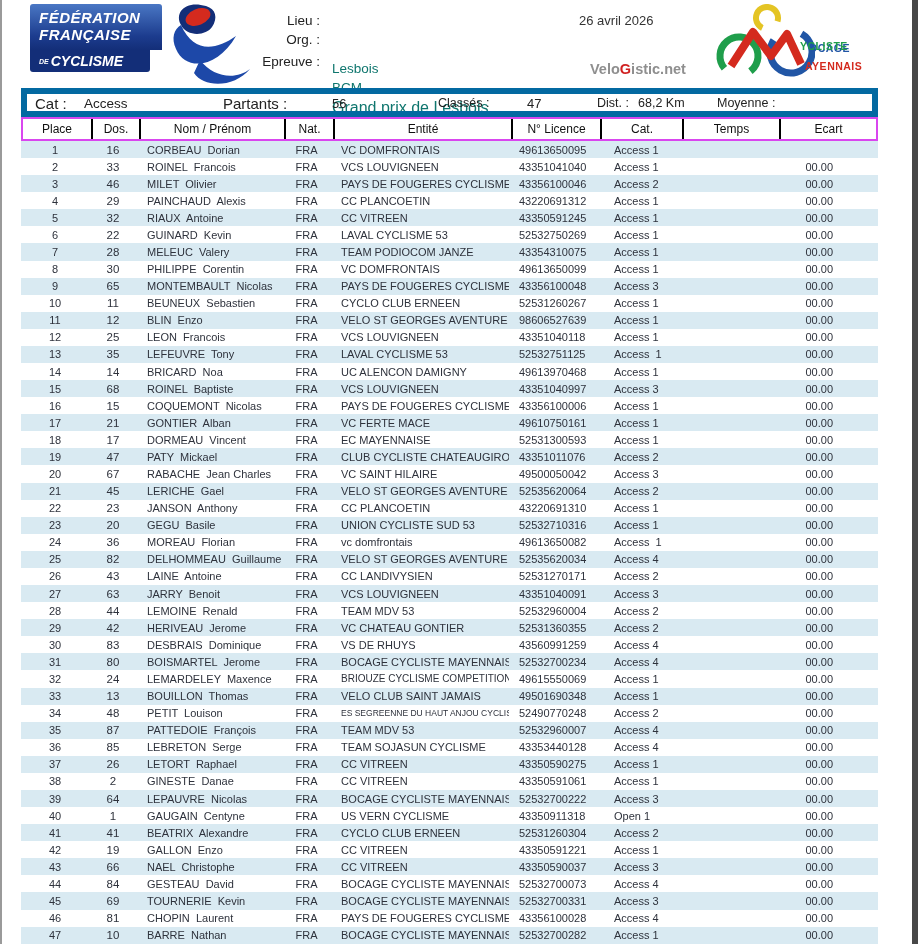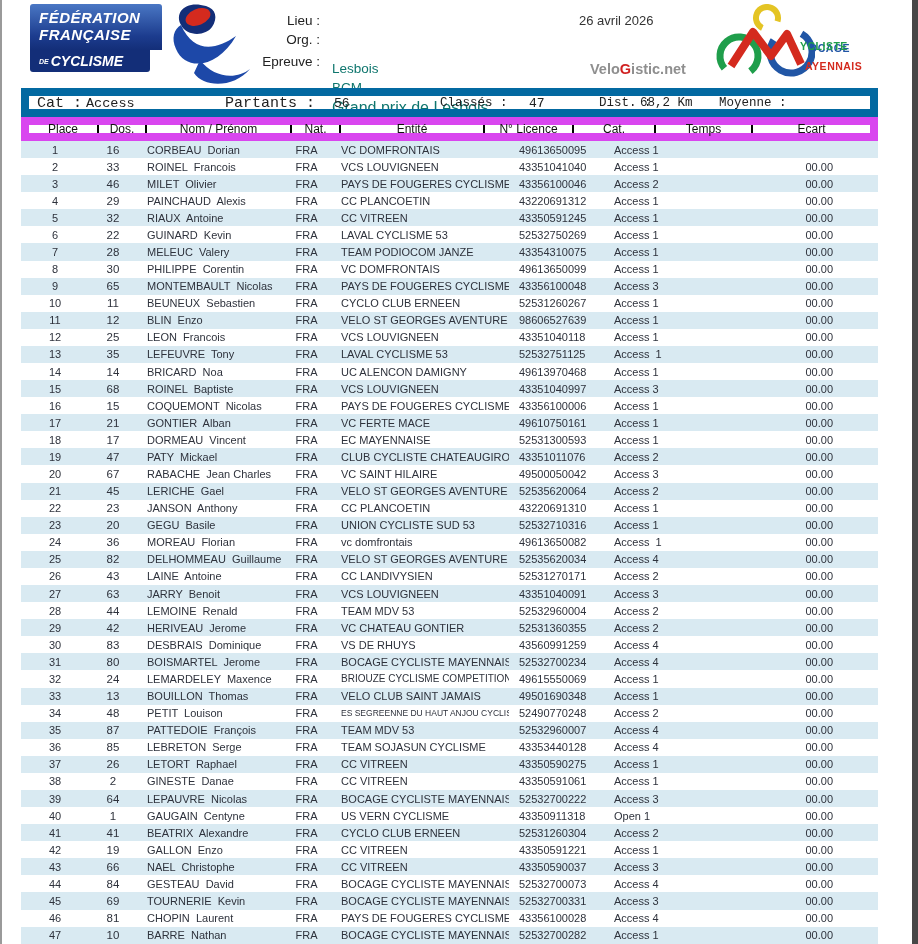--- a/index.html
+++ b/index.html
@@ -24,34 +24,34 @@
   .epreuve-value{font-size:16px;}
   .race-date{left:577px;top:13px;font-size:13px;color:#333;}
   .watermark{left:588px;top:61px;font-size:14.5px;font-weight:600;color:#8f8f8f;}
   .watermark .g{color:#d02020;}
   .bcm-logo{left:703px;top:4px;width:176px;height:78px;}
   .bcm-word{position:absolute;font-size:10.5px;font-weight:bold;letter-spacing:.5px;}
   .bcm-w1{left:104px;top:16px;color:#2156a5;margin-top:22px;}
   .bcm-w2{left:95px;top:36px;color:#1f9e4b;}
   .bcm-w3{left:100px;top:56px;color:#d42a1e;}
   
-  .stats-box{left:19px;top:88px;width:857px;height:29px;border:8px solid #0369a1;box-sizing:border-box;font-family:Liberation Mono, monospace;}
+  .stats-box{left:19px;top:88px;width:857px;height:29px;border:6px solid #0369a1;box-sizing:border-box;}
   .stats-box span{position:absolute;top:50%;transform:translateY(-50%);white-space:nowrap;}
   .s-cat-label{left:8px;font-size:15px;}
   .s-cat{left:57px;font-size:13.5px;}
   .s-partants-label{left:196px;font-size:15px;}
   .s-partants{left:305px;font-size:13px;}
   .s-classes-label{left:411px;font-size:12.5px;}
   .s-classes{left:500px;font-size:13px;}
   .s-dist-label{left:570px;font-size:12.5px;}
   .s-dist{left:611px;font-size:12.5px;}
   .s-moyenne-label{left:690px;font-size:12.5px;}
   .s-moyenne{left:768px;font-size:12.5px;}
   
-  .thead{left:19px;top:117px;width:857px;height:24px;border:8px solid #d946ef;box-sizing:border-box;
+  .thead{left:19px;top:117px;width:857px;height:24px;border:2px solid #d946ef;box-sizing:border-box;
          display:flex;}
   .th{border-left:2px solid #000;box-sizing:border-box;display:flex;align-items:center;justify-content:center;
       font-size:12px;color:#111;white-space:nowrap;}
   .th:first-child{border-left:none;}
   
   .tbody{left:19px;top:141px;width:857px;height:803px;}
   .row{display:flex;height:17.085px;align-items:center;color:#2e323c;}
   .row:nth-child(odd){background:#d9eaf2;}
   .cell{box-sizing:border-box;overflow:hidden;white-space:pre;font-size:11px;}
   .c-place{width:68px;text-align:center;}
@@ -121,21 +121,21 @@
     <span class="s-dist">68,2 Km</span>
     <span class="s-moyenne-label">Moyenne :</span>
     <span class="s-moyenne"></span>
   </div>
 
   <div class="abs thead">
     <div class="th" style="width:68px">Place</div>
     <div class="th" style="width:48px">Dos.</div>
     <div class="th" style="width:145px">Nom  /  Prénom</div>
     <div class="th" style="width:49px">Nat.</div>
-    <div class="th" style="width:144px">Entité</div>
+    <div class="th" style="width:178px">Entité</div>
     <div class="th" style="width:89px">N° Licence</div>
     <div class="th" style="width:82px">Cat.</div>
     <div class="th" style="width:97px">Temps</div>
     <div class="th" style="flex:1">Ecart</div>
   </div>
 
   <div class="abs tbody">
       <div class="row">
         <div class="cell c-place">1</div>
         <div class="cell c-dos">16</div>

